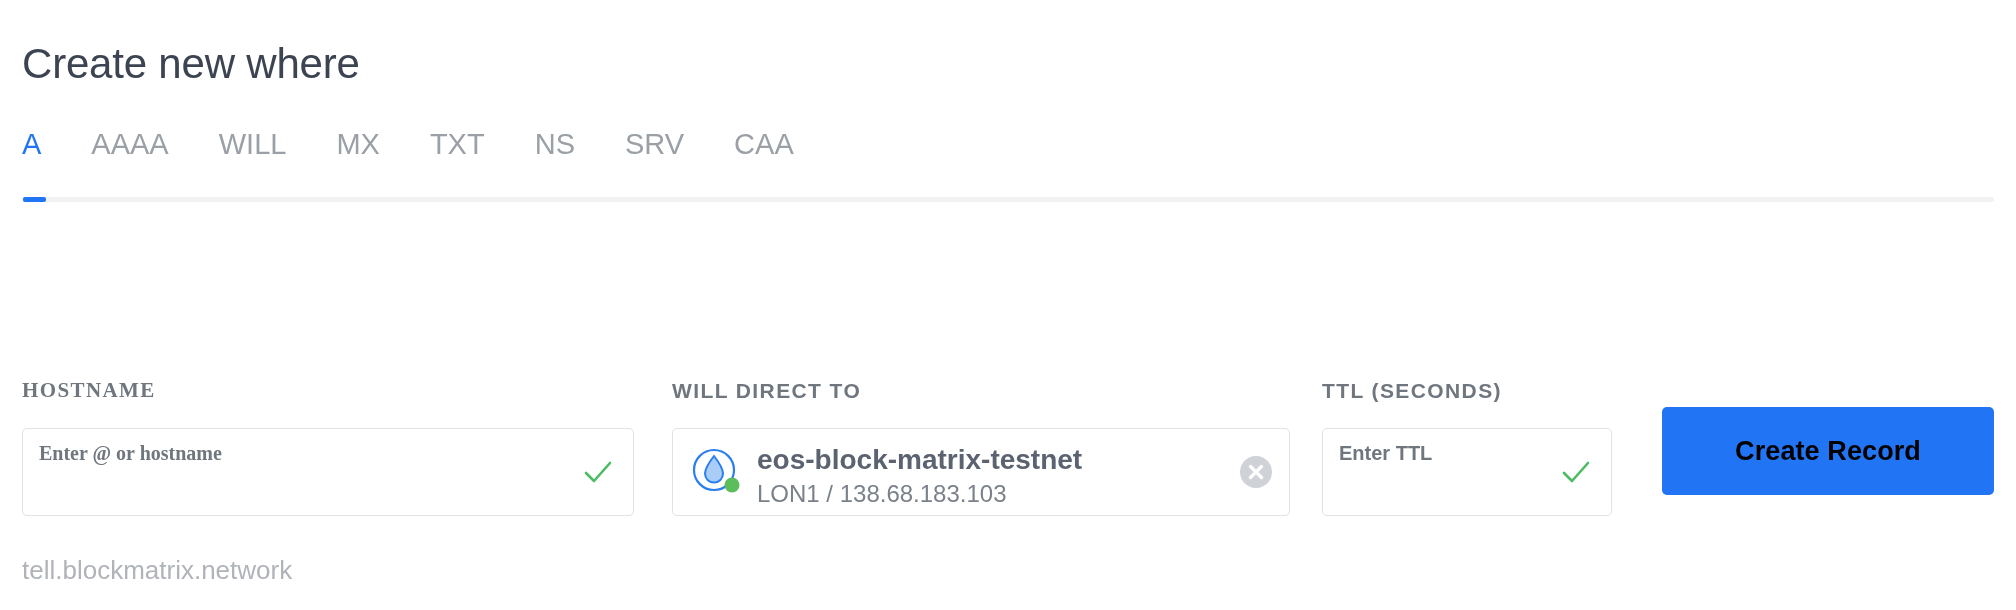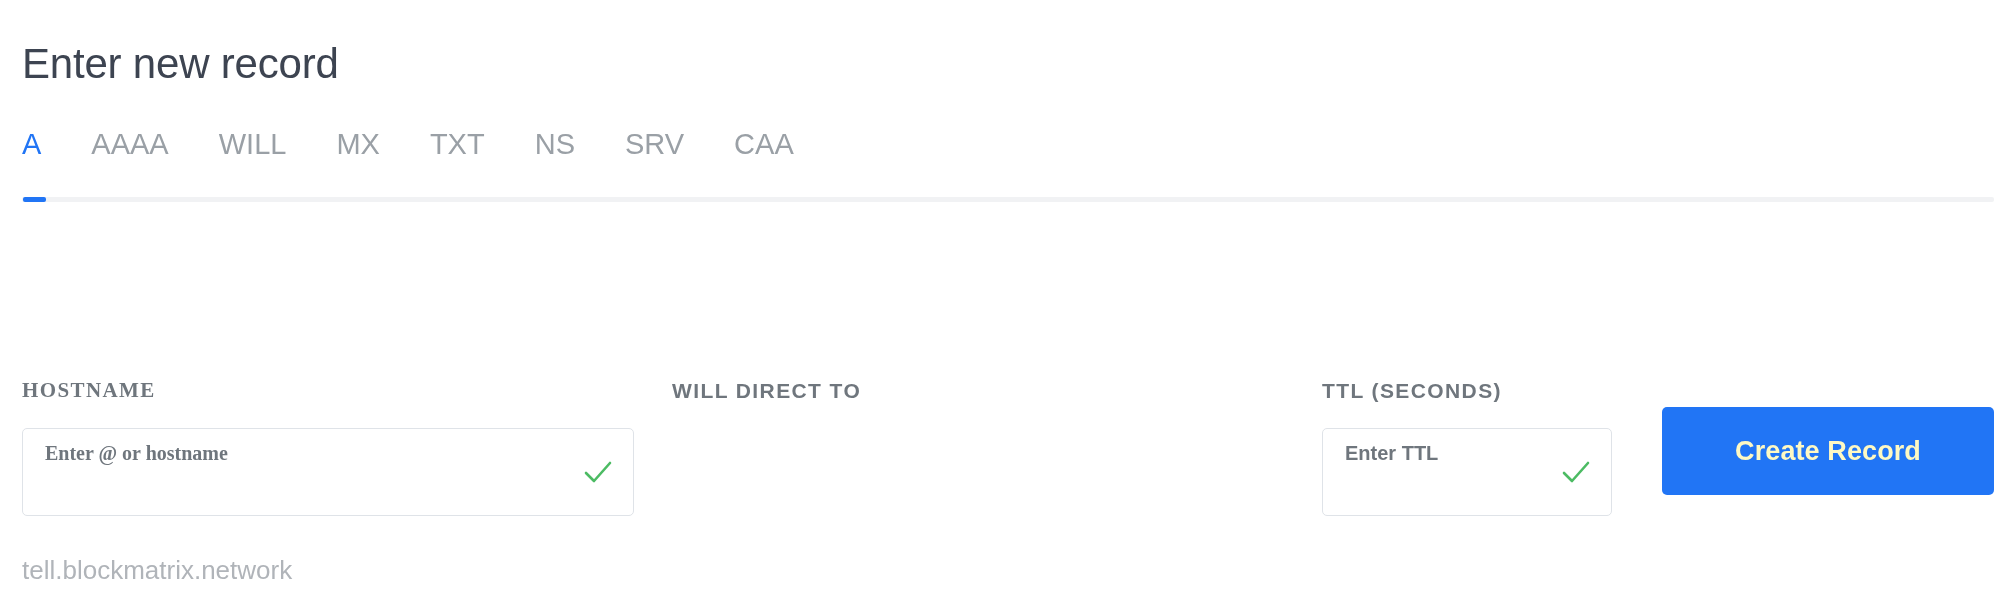--- a/index.html
+++ b/index.html
@@ -126,21 +126,21 @@
     margin-top: 27px;
     height: 88px;
     box-sizing: border-box;
     background: #ffffff;
     border: 1px solid #dfe3e8;
     border-radius: 5px;
   }
 
   .input-inner {
     position: absolute;
-    left: 22px;
+    left: 16px;
     top: 12px;
     right: 70px;
   }
   .input-placeholder {
     font-size: 20px;
     font-weight: 700;
     color: #6f767d;
     line-height: 1.2;
     white-space: nowrap;
   }
@@ -208,21 +208,21 @@
   
   .create-button {
     position: absolute;
     left: 1662px;
     top: 27px;
     width: 332px;
     height: 88px;
     background: #2175f5;
     border: none;
     border-radius: 5px;
-    color: #fef9c3;
+    color: #000000;
     font-size: 27px;
     font-weight: 700;
     font-family: inherit;
     letter-spacing: 0.1px;
     cursor: pointer;
     display: flex;
     align-items: center;
     justify-content: center;
   }
 
@@ -235,21 +235,21 @@
     color: #b0b4b9;
     line-height: 1.2;
     white-space: nowrap;
   }
 </style>
 </head>
 <body>
 
 <div class="page">
 
-  <h1 class="page-title">Enter new record</h1>
+  <h1 class="page-title">Create new where</h1>
 
   <div class="tabs">
     <div class="tab-strip">
       <button class="tab active">A</button>
       <button class="tab">AAAA</button>
       <button class="tab">WILL</button>
       <button class="tab">MX</button>
       <button class="tab">TXT</button>
       <button class="tab">NS</button>
       <button class="tab">SRV</button>
@@ -271,20 +271,42 @@
         <span class="check-icon">
           <svg viewBox="0 0 34 34" width="34" height="34" aria-hidden="true">
             <path d="M5 18 L13 26 L29 8" fill="none" stroke="#4cbb63" stroke-width="2.6" stroke-linecap="round" stroke-linejoin="round"></path>
           </svg>
         </span>
       </div>
     </div>
 
     <div class="field-group direct">
       <div class="field-label">WILL DIRECT TO</div>
+      <div class="field-box droplet-card">
+
+        <span class="droplet-icon">
+          <svg viewBox="0 0 56 56" width="56" height="56" aria-hidden="true">
+            <circle cx="25" cy="26" r="20" fill="none" stroke="#2a7ef0" stroke-width="2.2"></circle>
+            <path d="M25 12 C25 12 34 23.5 34 29.6 C34 34.8 30 38.6 25 38.6 C20 38.6 16 34.8 16 29.6 C16 23.5 25 12 25 12 Z" fill="#a9cdf7" stroke="#2a7ef0" stroke-width="2"></path>
+            <circle cx="43" cy="41" r="7.5" fill="#5bbd5b"></circle>
+          </svg>
+        </span>
+
+        <div class="droplet-text">
+          <div class="droplet-name">eos-block-matrix-testnet</div>
+          <div class="droplet-meta">LON1 / 138.68.183.103</div>
+        </div>
+
+        <span class="clear-icon">
+          <svg viewBox="0 0 34 34" width="34" height="34" aria-hidden="true">
+            <circle cx="17" cy="17" r="16" fill="#cfd2d6"></circle>
+            <path d="M11.5 11.5 L22.5 22.5 M22.5 11.5 L11.5 22.5" stroke="#ffffff" stroke-width="3.4" stroke-linecap="round"></path>
+          </svg>
+        </span>
+      </div>
     </div>
 
     <div class="field-group ttl">
       <div class="field-label">TTL (SECONDS)</div>
       <div class="field-box">
         <div class="input-inner">
           <div class="input-placeholder">Enter TTL</div>
         </div>
         <span class="check-icon">
           <svg viewBox="0 0 34 34" width="34" height="34" aria-hidden="true">

